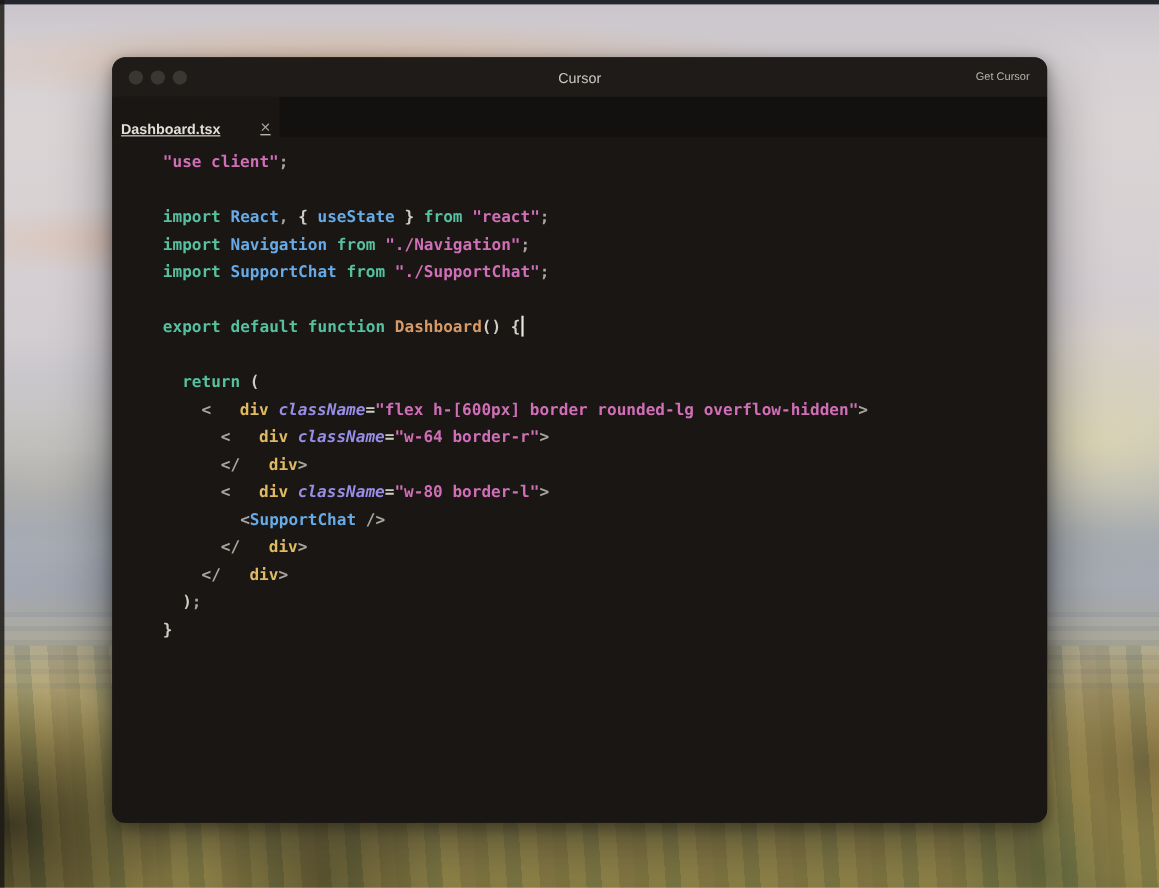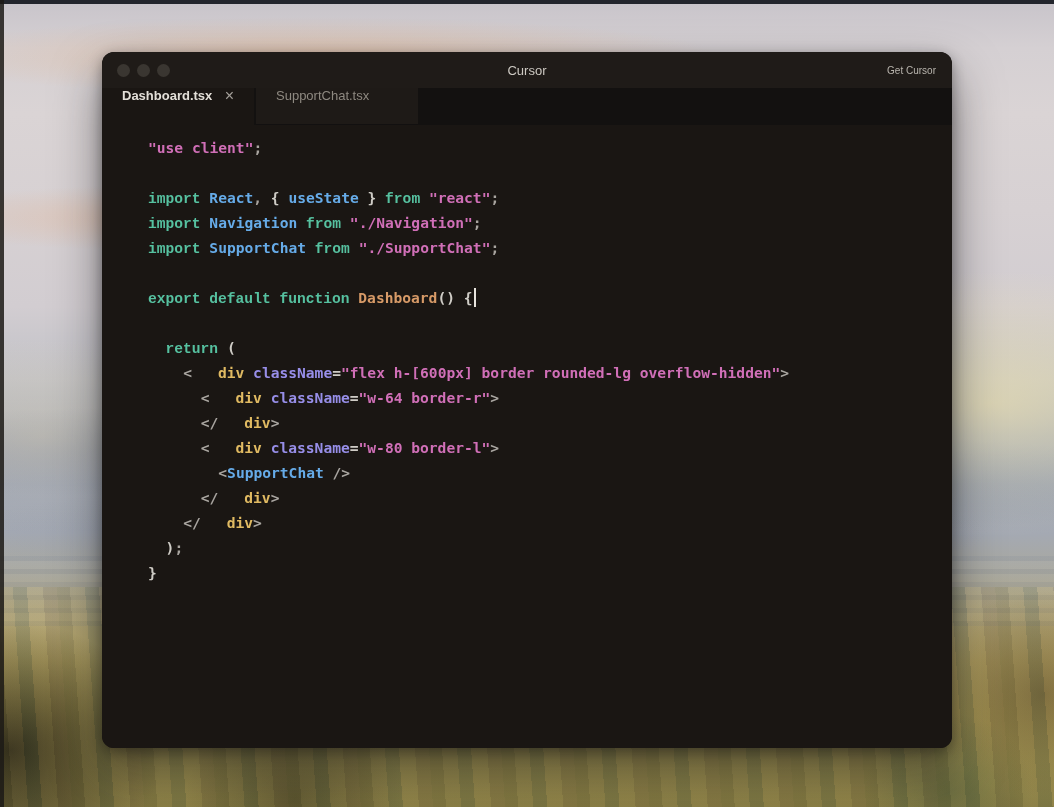--- a/index.html
+++ b/index.html
@@ -77,22 +77,22 @@
   }
   .get-cursor {
     margin-left: auto; padding-right: 16px; font-size: 10px; color: #b9b5ae; cursor: pointer;
   }
 
   .tabbar {
     height: 37px; display: flex; align-items: stretch;
     background: var(--tabbar-bg, #131110);
   }
   .tab {
-    display: flex; align-items: flex-start; box-sizing: border-box;
-    padding: 0 20px; font-size: 13px; cursor: pointer;
+    display: flex; align-items: flex-end; box-sizing: border-box;
+    padding: 0 8px; font-size: 13px; cursor: pointer; text-decoration: underline;
   }
   .tab.active {
     width: 152px; background: var(--editor-bg, #1a1613);
     color: #e3dfd8; font-weight: bold; justify-content: space-between;
   }
   .tab.inactive {
     width: 162px; background: var(--inactive-tab-bg, #1e1a17);
     color: #8e8981; margin-left: 2px; border-bottom: 1px solid #121010;
   }
   .tab .close {
@@ -104,28 +104,28 @@
     background: var(--editor-bg, #1a1613);
   }
   .code {
     padding: 10px 0 0 46px;
     font-family: "DejaVu Sans Mono", monospace;
     font-size: 14.6px; font-weight: bold; line-height: 25px;
     white-space: pre; color: #d6d2cc;
   }
   .code-line { height: 25px; }
 
-  .t-kw   { color: var(--keyword, #56c1a0); font-family: Liberation Mono, monospace; }
+  .t-kw   { color: var(--keyword, #56c1a0); }
   .t-var  { color: var(--identifier, #66abe8); }
   .t-fn   { color: var(--function-name, #d79a67); }
   .t-str  { color: var(--string, #d06fb7); }
   .t-pun  { color: var(--punctuation, #a9a5a0); }
   .t-br   { color: var(--bracket, #cfccc6); }
   .t-tag  { color: var(--tag, #e0ba62); margin-left: 26px; }
-  .t-attr { color: var(--attribute, #978ee8); }
+  .t-attr { color: var(--attribute, #978ee8); font-style: italic; }
   .t-ang  { color: var(--punctuation, #a9a5a0); }
   .t-pln  { color: #d6d2cc; }
   .t-caret {
     display: inline-block; width: 2px; height: 19px; margin-left: 1px;
     background: #e8e4de; vertical-align: -4px;
   }
 </style>
 </head>
 <body>
 
@@ -146,22 +146,19 @@
     </div>
     <div class="win-title">Cursor</div>
     <div class="get-cursor">Get Cursor</div>
   </div>
 
   <div class="tabbar">
     <div class="tab active">
       <span>Dashboard.tsx</span>
       <span class="close">×</span>
     </div>
-    <div class="tab inactive">
-      <span>SupportChat.tsx</span>
-    </div>
   </div>
 
   <div class="editor">
     <div class="code"><div class="code-line"><span class="t-str">"use client"</span><span class="t-pun">;</span></div><div class="code-line">&nbsp;</div><div class="code-line"><span class="t-kw">import</span><span class="t-pln"> </span><span class="t-var">React</span><span class="t-pun">, </span><span class="t-br">{ </span><span class="t-var">useState</span><span class="t-br"> }</span><span class="t-pln"> </span><span class="t-kw">from</span><span class="t-pln"> </span><span class="t-str">"react"</span><span class="t-pun">;</span></div><div class="code-line"><span class="t-kw">import</span><span class="t-pln"> </span><span class="t-var">Navigation</span><span class="t-pln"> </span><span class="t-kw">from</span><span class="t-pln"> </span><span class="t-str">"./Navigation"</span><span class="t-pun">;</span></div><div class="code-line"><span class="t-kw">import</span><span class="t-pln"> </span><span class="t-var">SupportChat</span><span class="t-pln"> </span><span class="t-kw">from</span><span class="t-pln"> </span><span class="t-str">"./SupportChat"</span><span class="t-pun">;</span></div><div class="code-line">&nbsp;</div><div class="code-line"><span class="t-kw">export</span><span class="t-pln"> </span><span class="t-kw">default</span><span class="t-pln"> </span><span class="t-kw">function</span><span class="t-pln"> </span><span class="t-fn">Dashboard</span><span class="t-br">()</span><span class="t-pln"> </span><span class="t-br">{</span><span class="t-caret"></span></div><div class="code-line">&nbsp;</div><div class="code-line"><span class="t-pln">  </span><span class="t-kw">return</span><span class="t-pln"> </span><span class="t-br">(</span></div><div class="code-line"><span class="t-pln">    </span><span class="t-ang">&lt;</span><span class="t-tag">div</span><span class="t-pln"> </span><span class="t-attr">className</span><span class="t-br">=</span><span class="t-str">"flex h-[600px] border rounded-lg overflow-hidden"</span><span class="t-ang">&gt;</span></div><div class="code-line"><span class="t-pln">      </span><span class="t-ang">&lt;</span><span class="t-tag">div</span><span class="t-pln"> </span><span class="t-attr">className</span><span class="t-br">=</span><span class="t-str">"w-64 border-r"</span><span class="t-ang">&gt;</span></div><div class="code-line"><span class="t-pln">      </span><span class="t-ang">&lt;/</span><span class="t-tag">div</span><span class="t-ang">&gt;</span></div><div class="code-line"><span class="t-pln">      </span><span class="t-ang">&lt;</span><span class="t-tag">div</span><span class="t-pln"> </span><span class="t-attr">className</span><span class="t-br">=</span><span class="t-str">"w-80 border-l"</span><span class="t-ang">&gt;</span></div><div class="code-line"><span class="t-pln">        </span><span class="t-ang">&lt;</span><span class="t-var">SupportChat</span><span class="t-pln"> </span><span class="t-ang">/&gt;</span></div><div class="code-line"><span class="t-pln">      </span><span class="t-ang">&lt;/</span><span class="t-tag">div</span><span class="t-ang">&gt;</span></div><div class="code-line"><span class="t-pln">    </span><span class="t-ang">&lt;/</span><span class="t-tag">div</span><span class="t-ang">&gt;</span></div><div class="code-line"><span class="t-pln">  </span><span class="t-br">)</span><span class="t-pun">;</span></div><div class="code-line"><span class="t-br">}</span></div></div>
   </div>
 
 </div>
 
 </body></html>

